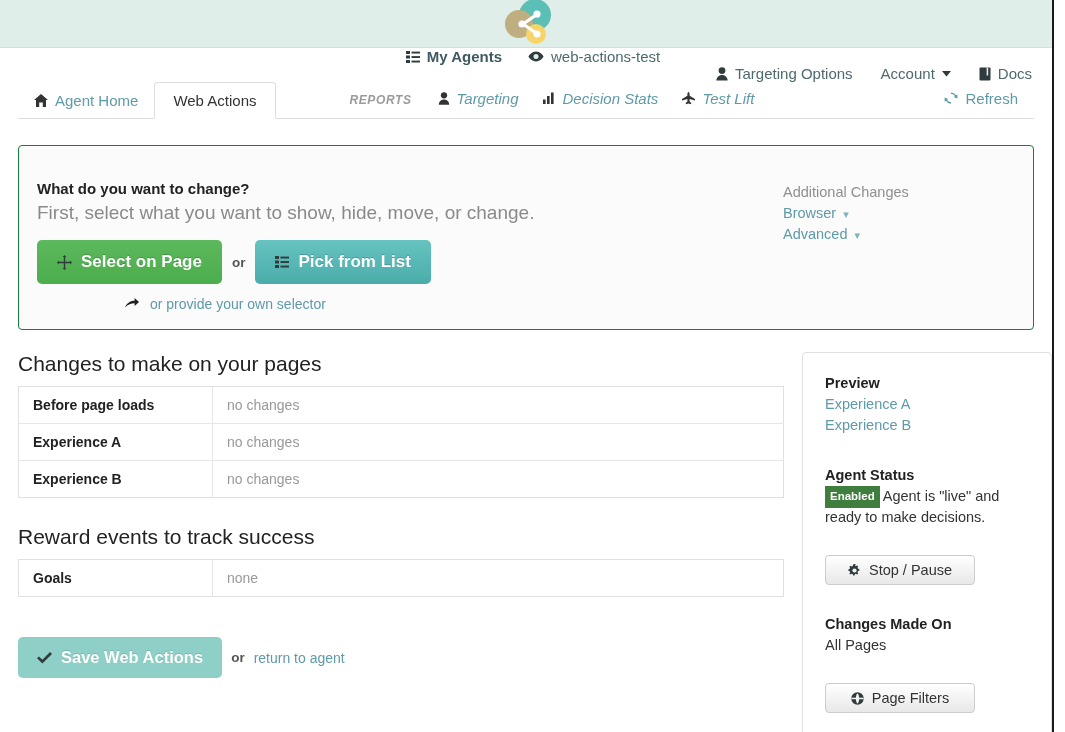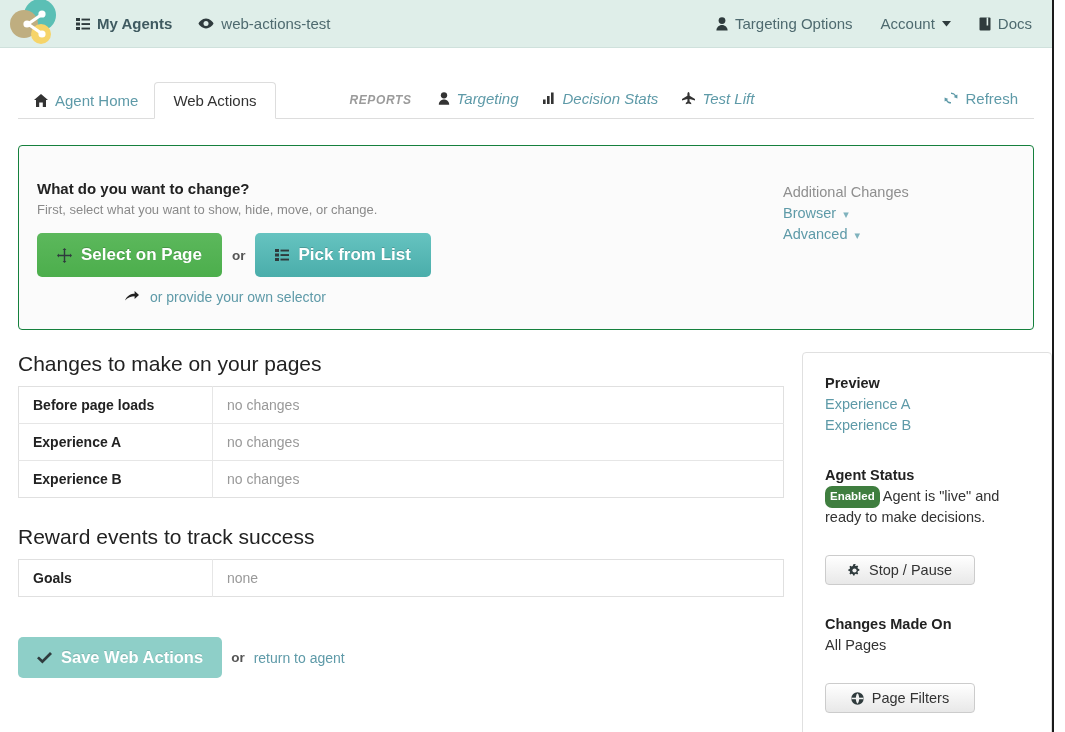--- a/index.html
+++ b/index.html
@@ -17,20 +17,21 @@
   .rightedge { position:absolute; right:0; top:0; width:13px; height:732px; background:#fff; border-left:2px solid #1a1a1a; }
 
   
   .topbar {
     position: relative;
     height: 48px;
     background: #dfeee9;
     border-bottom: 1px solid #cfe1dc;
     display: flex;
     align-items: center;
+    flex-direction: column;
   }
   .logo-wrap { width: 62px; height: 48px; position: relative; flex: 0 0 auto; }
   .logo { position: absolute; left: 8px; top: -2px; width: 52px; height: 50px; }
   .topnav { display: flex; align-items: center; gap: 26px; margin-left: 14px; }
   .topnav-right { margin-left: auto; display: flex; align-items: center; gap: 28px; padding-right: 20px; }
   .tnitem {
     display: inline-flex; align-items: center; gap: 7px;
     font-size: 15px; color: #4e6a6f; text-decoration: none; white-space: nowrap;
   }
   .tnitem.bold { font-weight: bold; color: #3f5a60; }
@@ -74,21 +75,21 @@
     background: #fbfbfb;
     border: 1px solid #15803d;
     border-radius: 4px;
     height: 185px;
     position: relative;
     padding: 34px 20px 0 18px;
     display: flex;
   }
   .panel-left { flex: 1 1 auto; }
   .p-title { font-size: 15px; font-weight: bold; color: #222; margin: 0 0 5px 0; }
-  .p-sub { font-size: 13px; color: #8a8a8a; margin: 0 0 16px 0; }
+  .p-sub { font-size: 19px; color: #8a8a8a; margin: 0 0 16px 0; }
   .btnrow { display: flex; align-items: center; gap: 10px; }
   .bigbtn {
     display: inline-flex; align-items: center; justify-content: center; gap: 9px;
     height: 44px; padding: 0 20px; border-radius: 5px; border: none;
     font-size: 17px; font-weight: bold; color: #fff; cursor: pointer;
     font-family: "Liberation Sans", sans-serif;
     text-shadow: 0 -1px 0 rgba(0,0,0,.18);
   }
   .btn-green { background: linear-gradient(to bottom, #5cb85c 0%, #4cae4c 100%); }
   .btn-teal  { background: linear-gradient(to bottom, #66c3c0 0%, #4aadaa 100%); }
@@ -146,21 +147,21 @@
   .sidecard {
     background: #fff; border: 1px solid #e0e0e0; border-radius: 4px;
     padding: 22px 20px 20px 22px; min-height: 385px;
   }
   .s-h { font-size: 14.5px; font-weight: bold; color: #222; margin: 0 0 3px 0; }
   .s-h.gap { margin-top: 31px; }
   .s-link { display: block; font-size: 14.5px; color: #5e9aa8; text-decoration: none; line-height: 21px; }
   .s-text { font-size: 14.5px; color: #333; line-height: 19px; }
   .badge {
     display: inline-block; background: #3f7e3f; color: #fff;
-    font-size: 11.5px; font-weight: bold; border-radius: 7px;
+    font-size: 11.5px; font-weight: bold; border-radius: 0;
     padding: 1px 5px 2px 5px; vertical-align: 1px; margin-right: 3px;
   }
   .s-btn {
     margin-top: 28px;
     display: inline-flex; align-items: center; justify-content: center; gap: 8px;
     height: 30px; padding: 0 16px; border-radius: 4px;
     border: 1px solid #cccccc;
     background: linear-gradient(to bottom, #ffffff 0%, #e8e8e8 100%);
     color: #333; font-size: 14.5px; cursor: pointer;
     font-family: "Liberation Sans", sans-serif;

